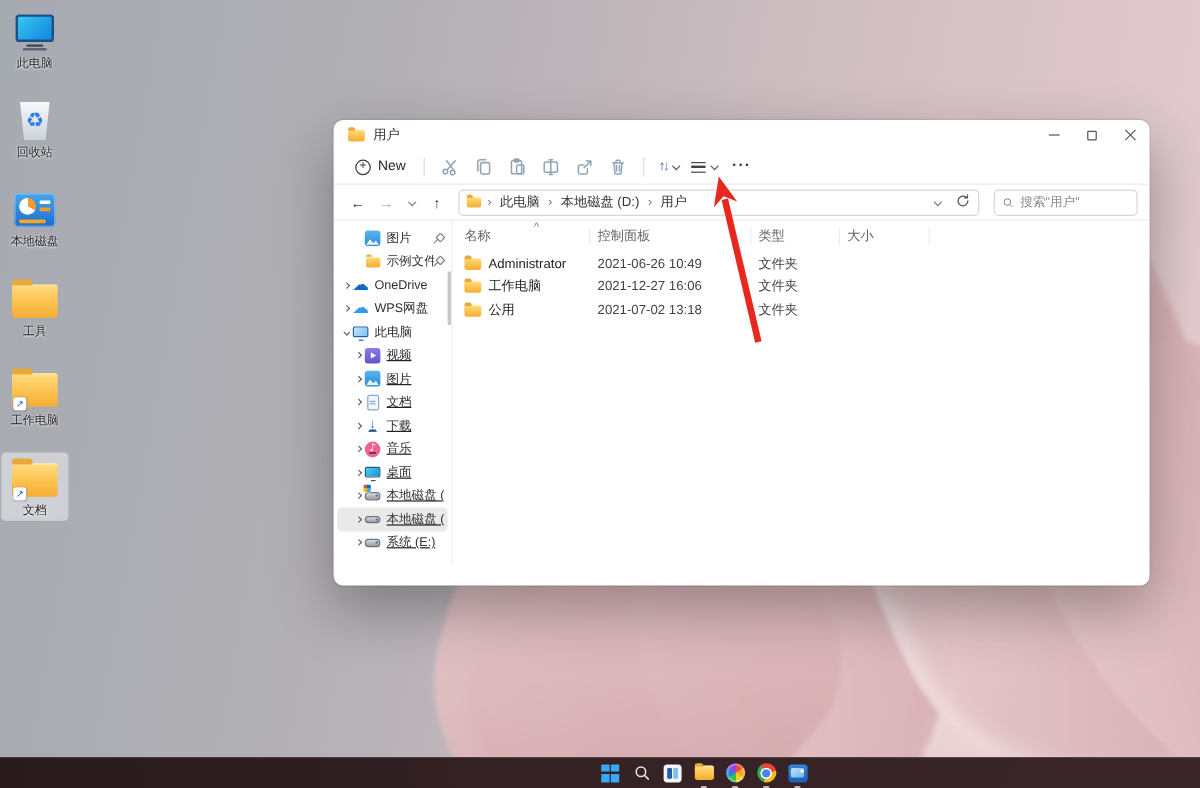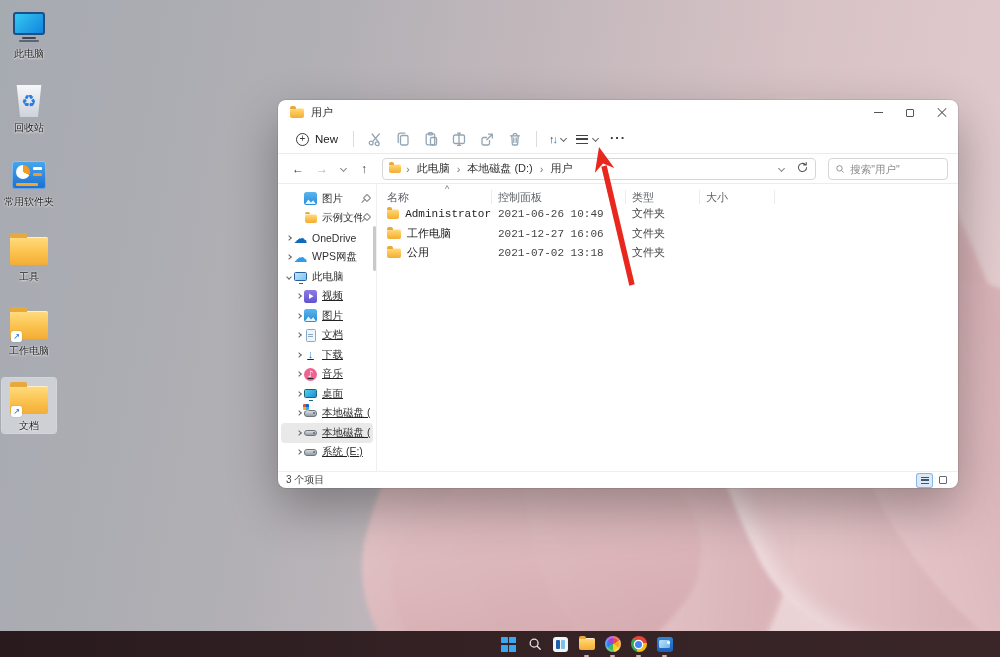--- a/index.html
+++ b/index.html
@@ -160,21 +160,21 @@
     border-radius:1px; box-shadow:0 0 0 .5px #fff; }
 
   .filearea { flex:1; padding-top:3px; position:relative; border-left:1px solid #f0f0f0; }
   .fhead { display:flex; height:20px; align-items:center; color:#5f6368; position:relative; }
   .fcell { height:14px; line-height:14px; }
   .col-name { width:114px; padding-left:10px; position:relative; }
   .col-date { width:134px; padding-left:6px; border-left:1px solid #ececec; }
   .col-type { width:74px; padding-left:6px; border-left:1px solid #ececec; }
   .col-size { width:76px; padding-left:6px; border-left:1px solid #ececec; border-right:1px solid #ececec; }
   .sort-caret { position:absolute; left:68px; top:-8px; font-size:9px; color:#777; }
-  .frow { display:flex; height:19.5px; align-items:flex-start; color:#222; border-radius:3px;font-family:Liberation Mono, monospace; }
+  .frow { display:flex; height:19.5px; align-items:flex-end; color:#222; border-radius:3px; }
   .frow .col-date,.frow .col-type,.frow .col-size { border-color:transparent; color:#444; }
   .fname { display:flex; align-items:center; gap:6px; }
 
   .statusbar { height:17px; border-top:1px solid #efefef; display:flex; align-items:center; padding:0 8px; }
   .status-text { font-size:10px; color:#444; }
   .view-toggles { margin-left:auto; display:flex; gap:3px; }
   .vt { width:15px; height:13px; border-radius:2px; display:flex; align-items:center; justify-content:center; }
   .vt.active { background:#dce9f7; box-shadow:0 0 0 1px #8ab4e8; }
   .vt-lines { width:8px; height:7px; border-top:1.3px solid #456; border-bottom:1.3px solid #456; position:relative; }
   .vt-lines::after { content:""; position:absolute; left:0; top:1.8px; width:8px; height:1.3px; background:#456; }
@@ -237,21 +237,21 @@
     </div>
     <div class="desk-icon pos2">
       <div class="ic-box">
         <div class="cpanel">
             <div class="pie"></div>
             <div class="r1"></div>
             <div class="r2"></div>
             <div class="bar"></div>
           </div>
       </div>
-      <div class="di-label">常用软件夹</div>
+      <div class="di-label">本地磁盘</div>
     </div>
     <div class="desk-icon pos3">
       <div class="ic-box">
           <div class="folder f38"></div>
         </div>
       <div class="di-label">工具</div>
     </div>
     <div class="desk-icon pos4">
       <div class="ic-box">
         <div class="folder f38"></div>
@@ -532,31 +532,20 @@
               <span class="folder f14"></span>
               <span>公用</span>
             </div>
           <div class="fcell col-date">2021-07-02 13:18</div>
           <div class="fcell col-type">文件夹</div>
           <div class="fcell col-size"></div>
         </div>
       </div>
     </div>
 
-    <div class="statusbar">
-      <span class="status-text">3 个项目</span>
-      <div class="view-toggles">
-        <div class="vt active">
-            <span class="vt-lines"></span>
-          </div>
-        <div class="vt">
-            <span class="vt-sq"></span>
-          </div>
-      </div>
-    </div>
   </div>
 
   <svg class="red-arrow" viewBox="0 0 120 165">
     <line x1="82" y1="152" x2="54" y2="33" stroke="#e8281e" stroke-width="5.5"></line>
     <polygon points="49,14 64.3,35.0 53.0,30.5 44.9,39.7" fill="#e8281e"></polygon>
   </svg>
 
   <div class="taskbar">
     <div class="tb-icons">
       <div class="tbi">

